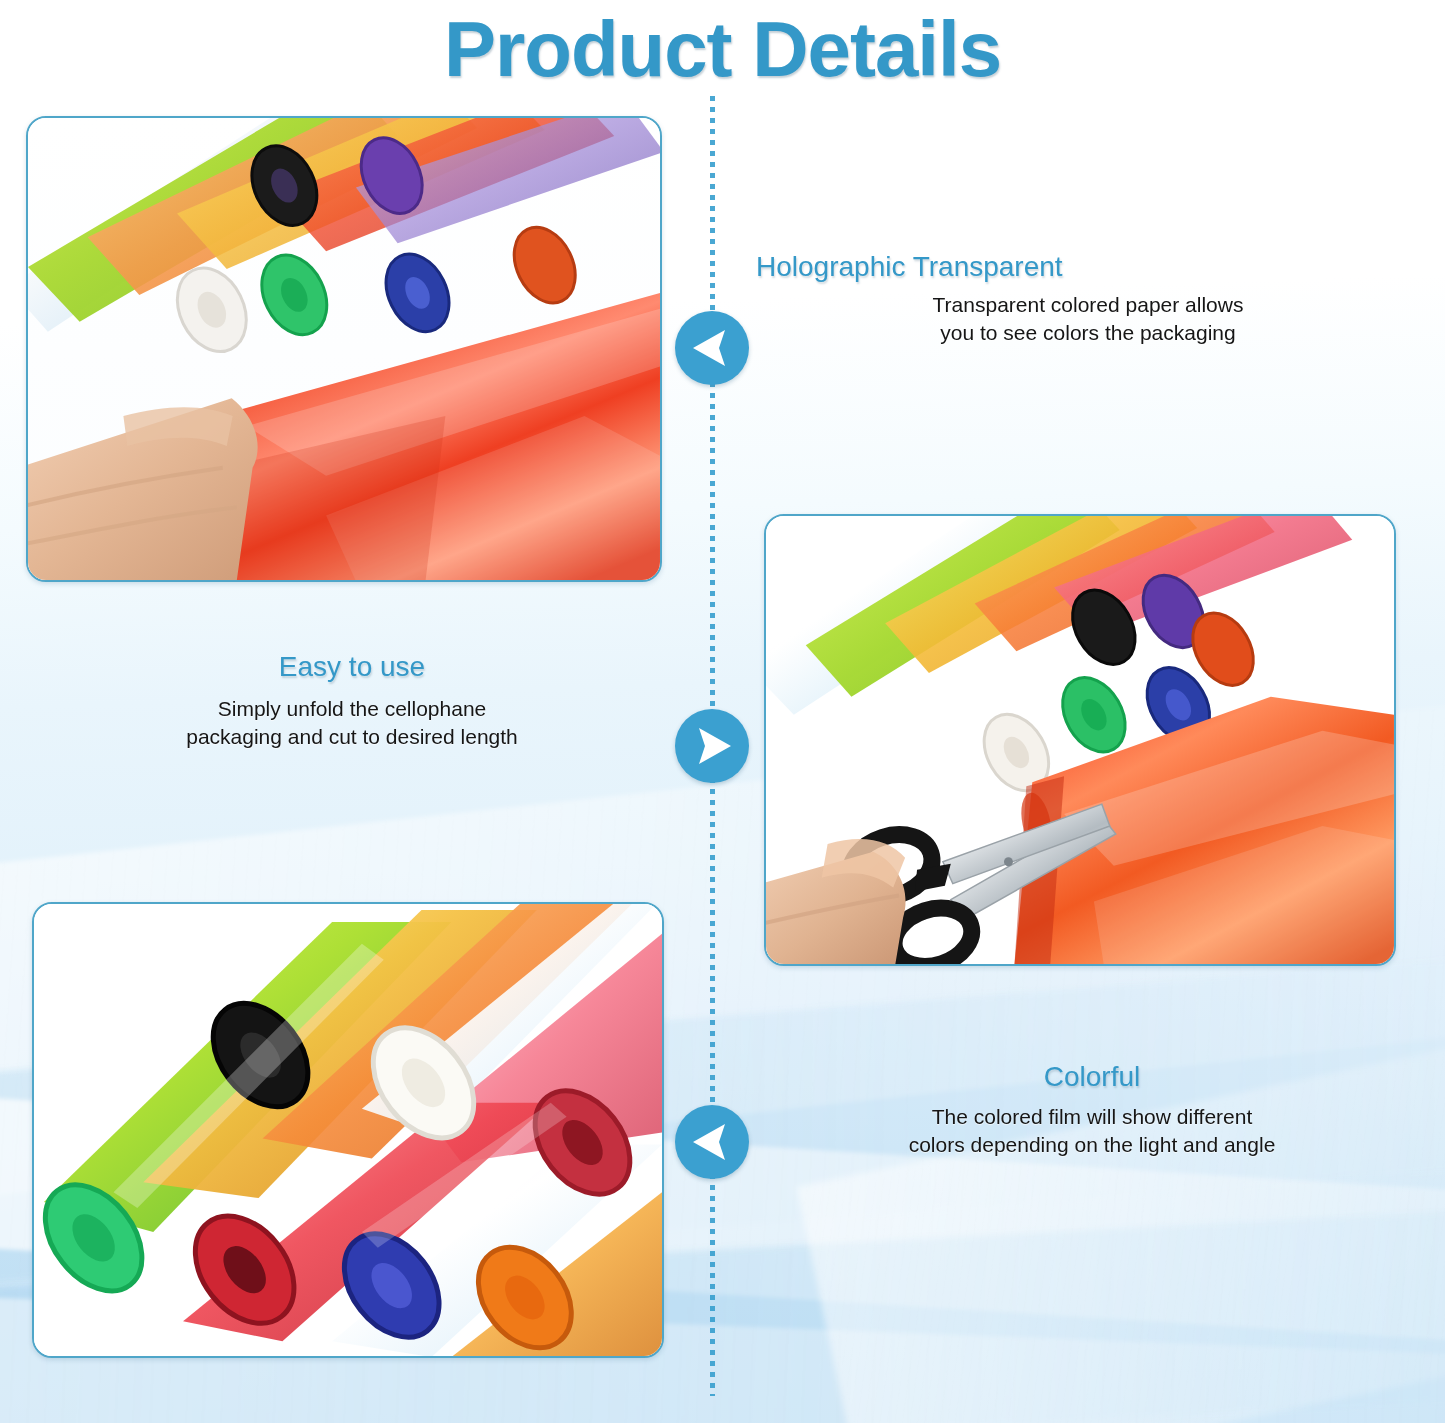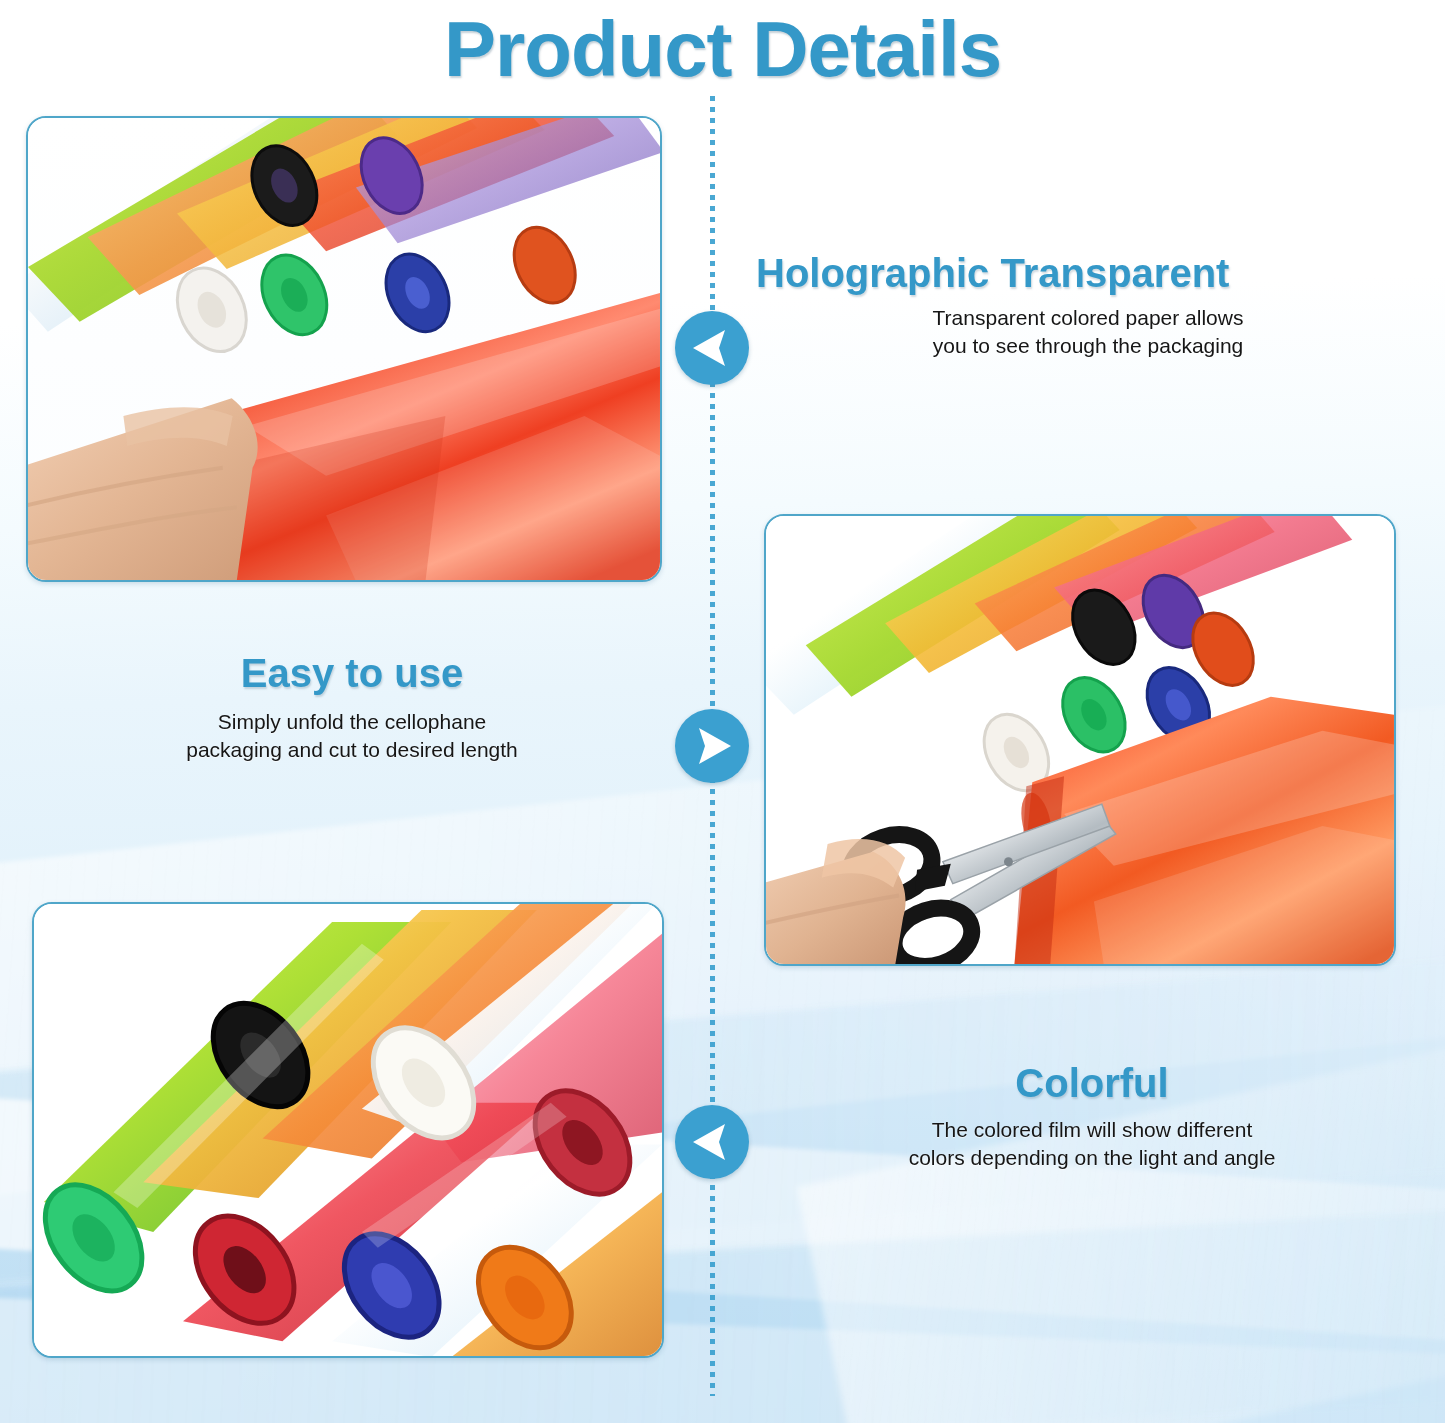--- a/index.html
+++ b/index.html
@@ -112,21 +112,21 @@
     box-shadow:0 2px 4px rgba(60,110,140,.3);
   }
   .marker svg { position:absolute; inset:0; }
   #marker-1 { left:675px; top:311px; }
   #marker-2 { left:675px; top:709px; }
   #marker-3 { left:675px; top:1105px; }
 
   
   .block { position:absolute; }
   .block h2 {
-    font-size:40px; font-weight:bold;
+    font-size:28px; font-weight:normal;
     color:#3498c8;
     text-shadow:1px 2px 2px rgba(100,130,150,.3);
     white-space:nowrap;
     line-height:1.05;
   }
   .block p {
     font-size:21px;
     color:#161616;
     line-height:1.32;
     text-shadow:0 1px 1px rgba(255,255,255,.7);
@@ -438,21 +438,21 @@
   <div class="marker" id="marker-3">
     <svg viewBox="0 0 74 74">
         <path d="M18 37 L50 19 L44 37 L50 55 Z" fill="#ffffff"></path>
       </svg>
   </div>
 
   <div class="block" id="block-holographic">
     <h2>Holographic Transparent</h2>
     <p>
       <span class="ln">Transparent colored paper allows</span>
-      <span class="ln">you to see through the packaging</span>
+      <span class="ln">you to see colors the packaging</span>
     </p>
   </div>
 
   <div class="block" id="block-colorful">
     <h2>Colorful</h2>
     <p>
       <span class="ln">The colored film will show different</span>
       <span class="ln">colors depending on the light and angle</span>
     </p>
   </div>

